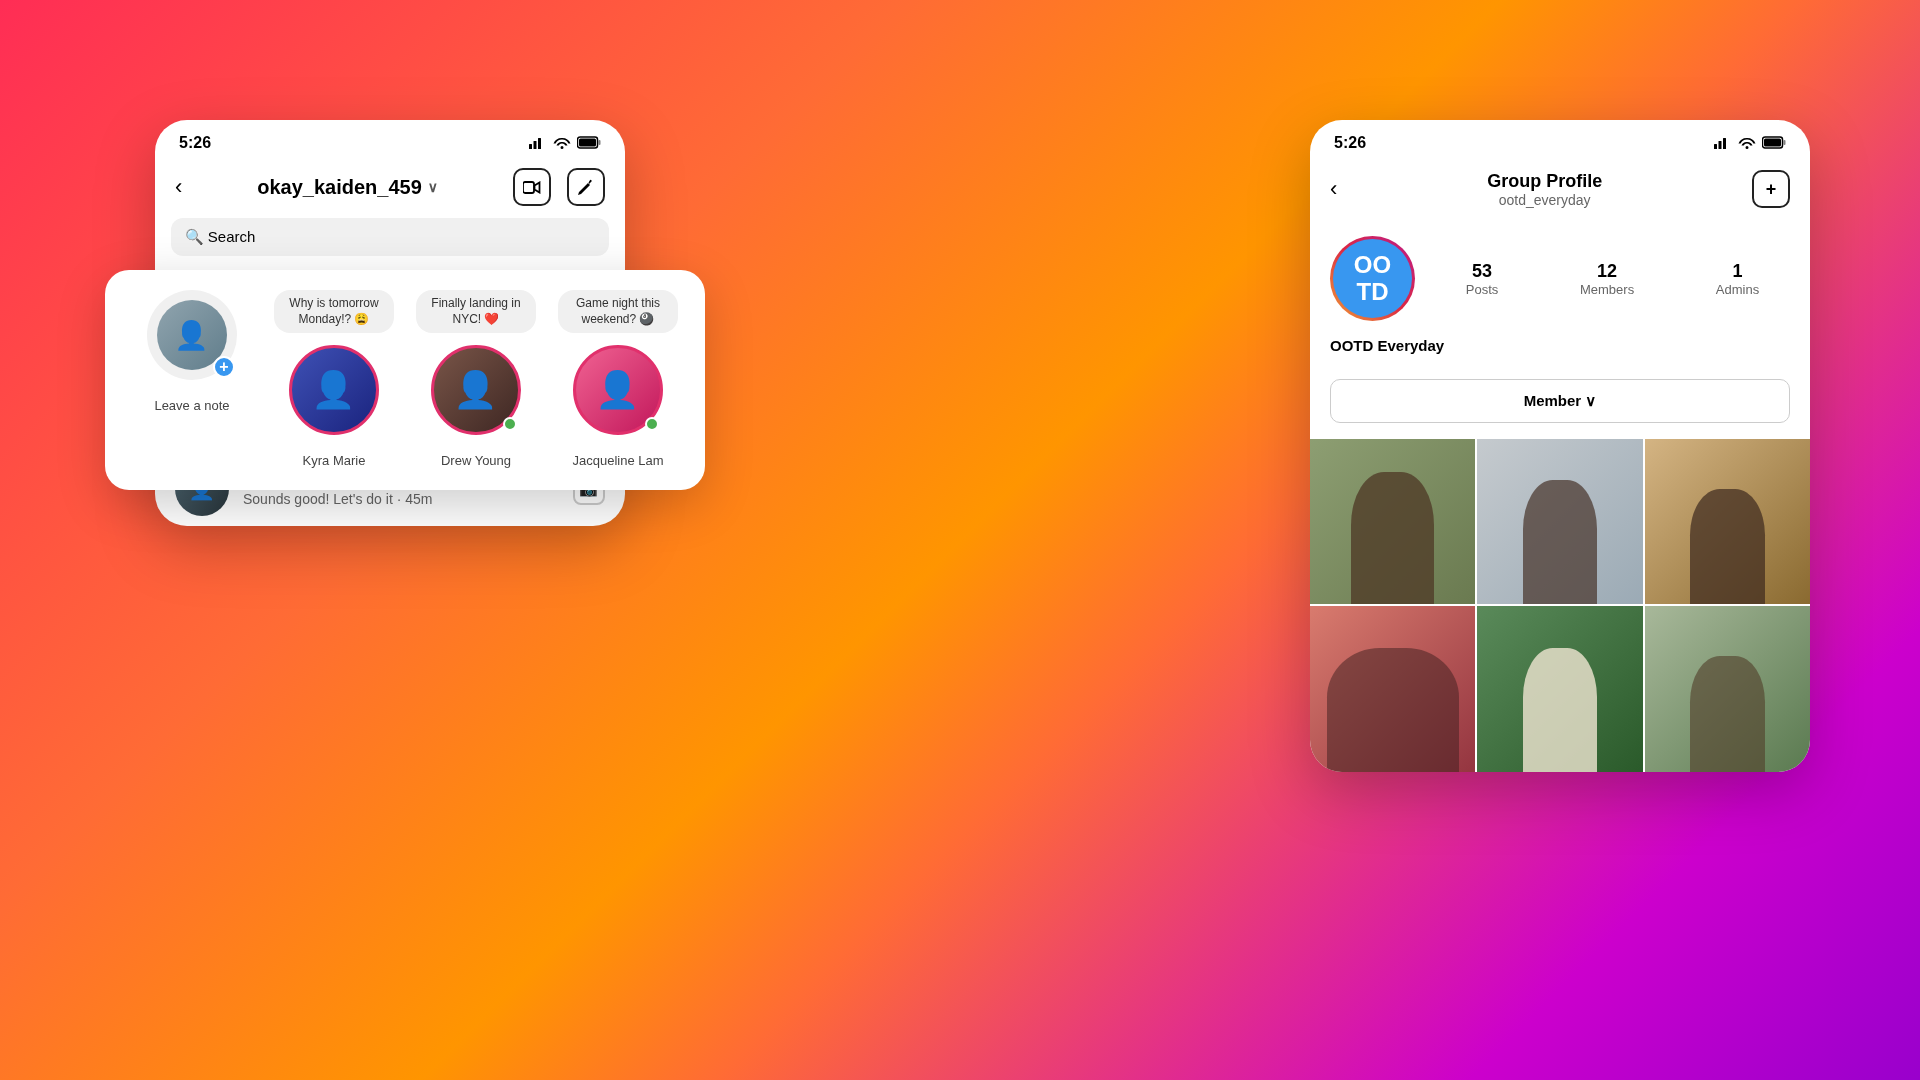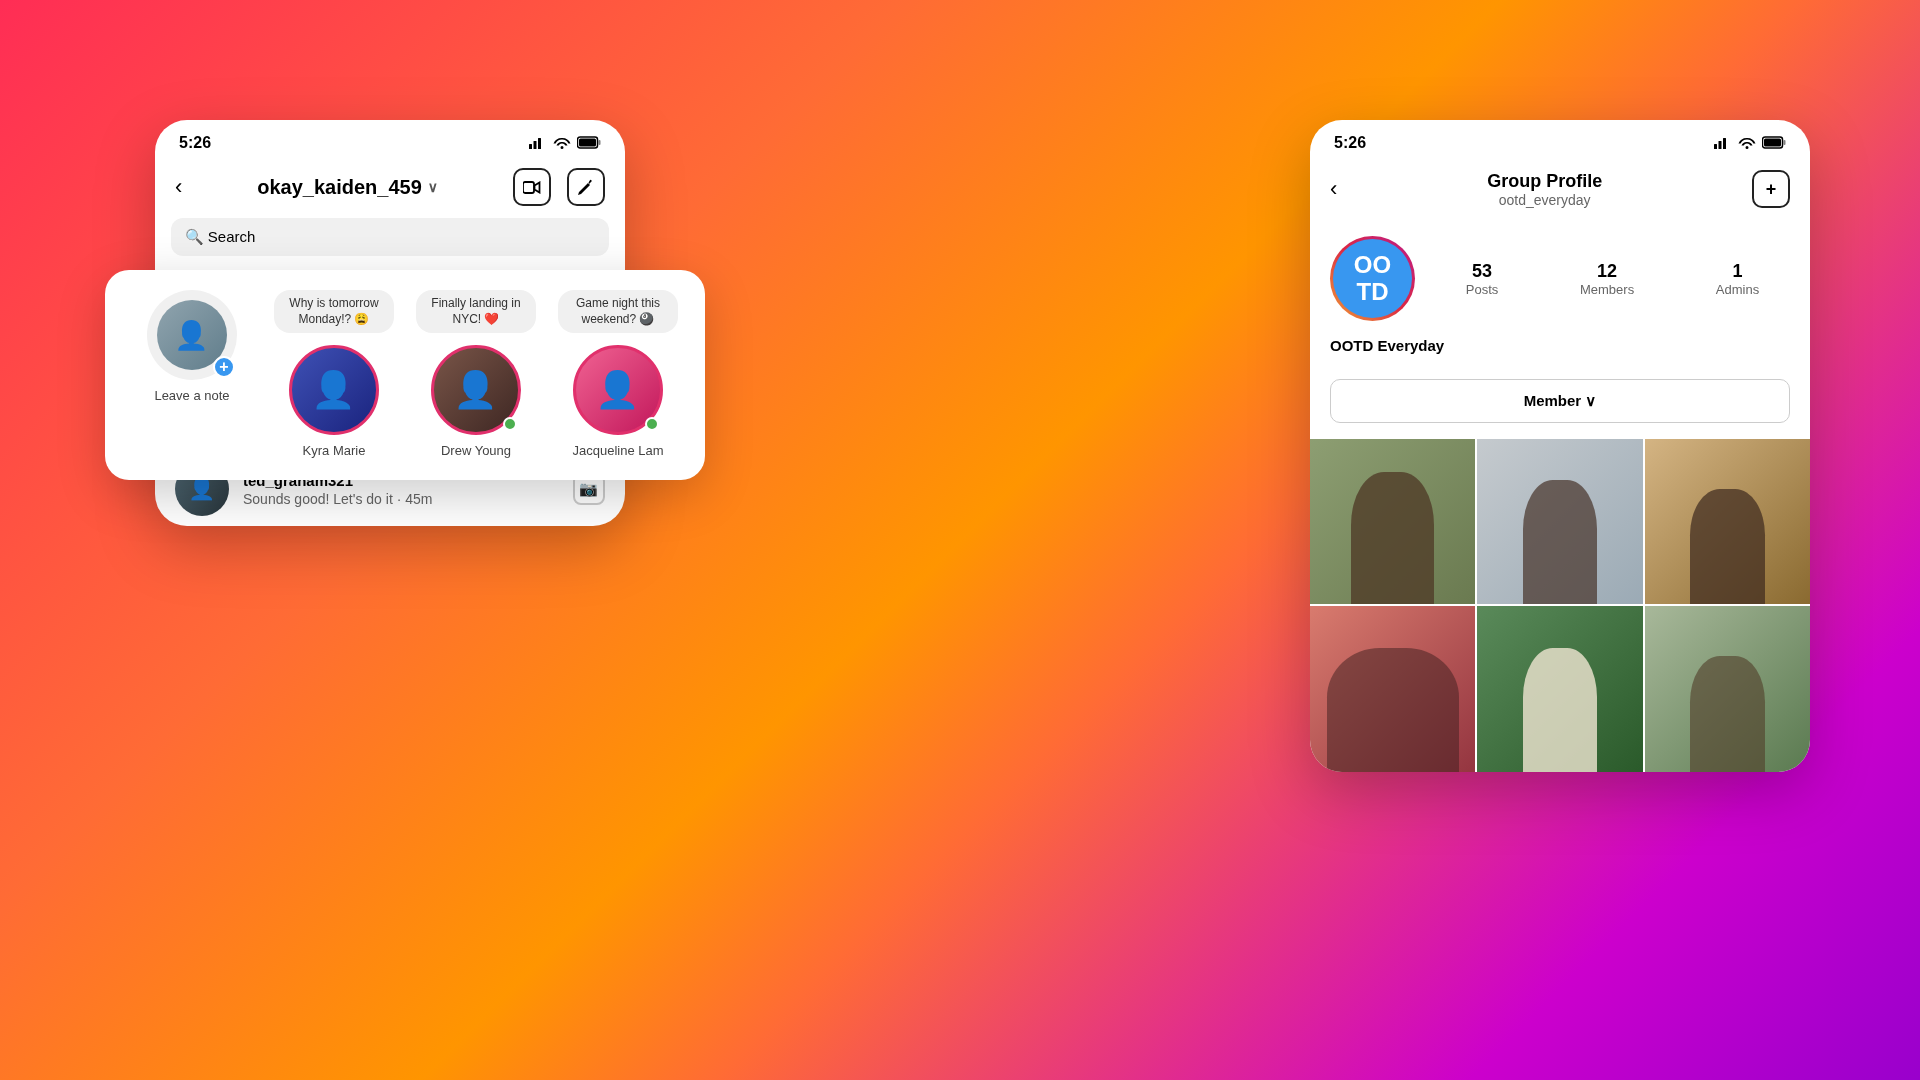--- a/index.html
+++ b/index.html
@@ -182,20 +182,21 @@
       color: #333;
       text-align: center;
       max-width: 120px;
       margin-bottom: 4px;
       line-height: 1.3;
     }
     .story-label {
       font-size: 13px;
       color: #444;
       text-align: center;
+      margin-top: 10px;
     }
     .story-online-dot {
       position: absolute;
       bottom: 4px;
       right: 4px;
       width: 14px;
       height: 14px;
       border-radius: 50%;
       background: #4caf50;
       border: 2px solid white;

